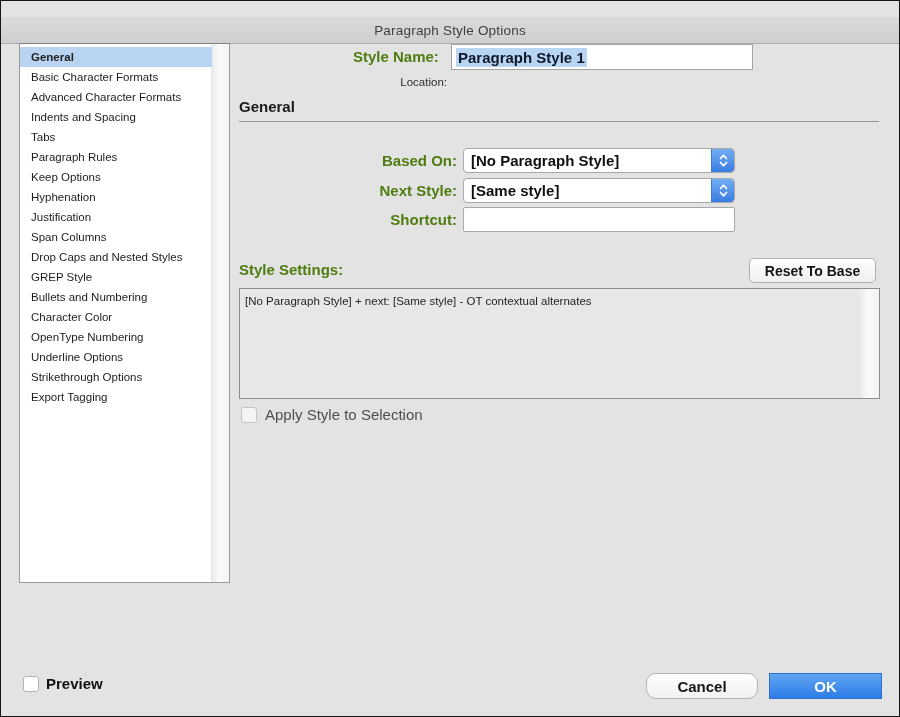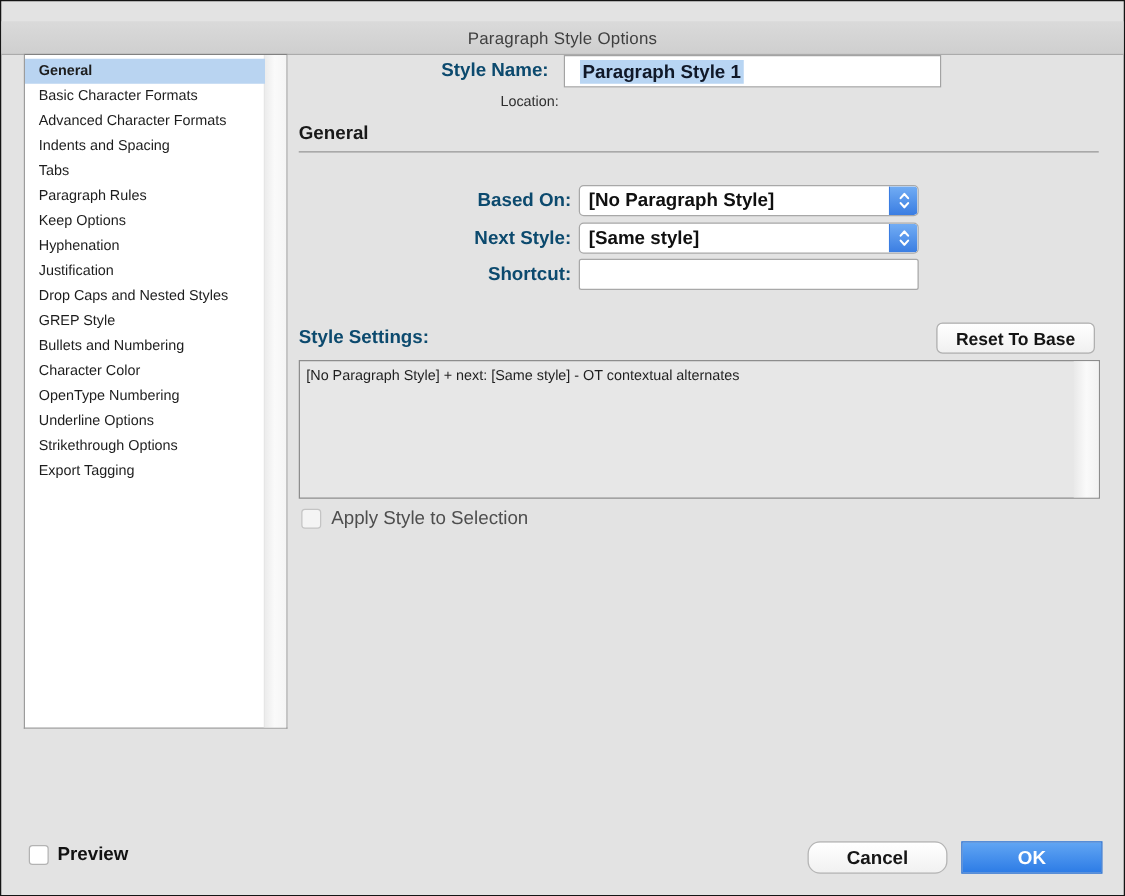--- a/index.html
+++ b/index.html
@@ -31,26 +31,26 @@
     border-left: 1px solid #e6e6e6;
   }
   .sidebar-items { position: absolute; left: 0; top: 3px; width: 192px; }
   .sidebar-item {
     height: 20px; line-height: 20px; padding-left: 11px;
     font-size: 11.5px; color: #1d1d1d; white-space: nowrap; cursor: default;
   }
   .sidebar-item.selected { background: #b9d4f1; font-weight: bold; }
 
   
-  .label-strong { font-weight: 600; font-size: 15px; color: #0c4a6e; }
+  .label-strong { font-weight: 600; font-size: 15px; color: #4d7c0f; }
   .style-name-label { position: absolute; left: 352px; top: 47px; }
   .style-name-input {
     position: absolute; left: 450px; top: 43px; width: 302px; height: 26px;
     background: #fff; border: 1px solid #a3a3a3;
-    display: flex; align-items: center; padding-left: 12px;
+    display: flex; align-items: center; padding-left: 4px;
   }
   .style-name-input .sel {
     font-size: 15px; font-weight: 600; color: #101828;
     background: #b8d5f3; padding: 1px 2px;
   }
   .location-label {
     position: absolute; left: 346px; top: 75px; width: 100px;
     text-align: right; font-size: 11.5px; color: #2e2e2e;
   }
 
@@ -146,20 +146,21 @@
     <div class="sidebar-items">
       <div class="sidebar-item selected">General</div>
       <div class="sidebar-item">Basic Character Formats</div>
       <div class="sidebar-item">Advanced Character Formats</div>
       <div class="sidebar-item">Indents and Spacing</div>
       <div class="sidebar-item">Tabs</div>
       <div class="sidebar-item">Paragraph Rules</div>
       <div class="sidebar-item">Keep Options</div>
       <div class="sidebar-item">Hyphenation</div>
       <div class="sidebar-item">Justification</div>
+      <div class="sidebar-item">Span Columns</div>
       <div class="sidebar-item">Drop Caps and Nested Styles</div>
       <div class="sidebar-item">GREP Style</div>
       <div class="sidebar-item">Bullets and Numbering</div>
       <div class="sidebar-item">Character Color</div>
       <div class="sidebar-item">OpenType Numbering</div>
       <div class="sidebar-item">Underline Options</div>
       <div class="sidebar-item">Strikethrough Options</div>
       <div class="sidebar-item">Export Tagging</div>
     </div>
   </div>

